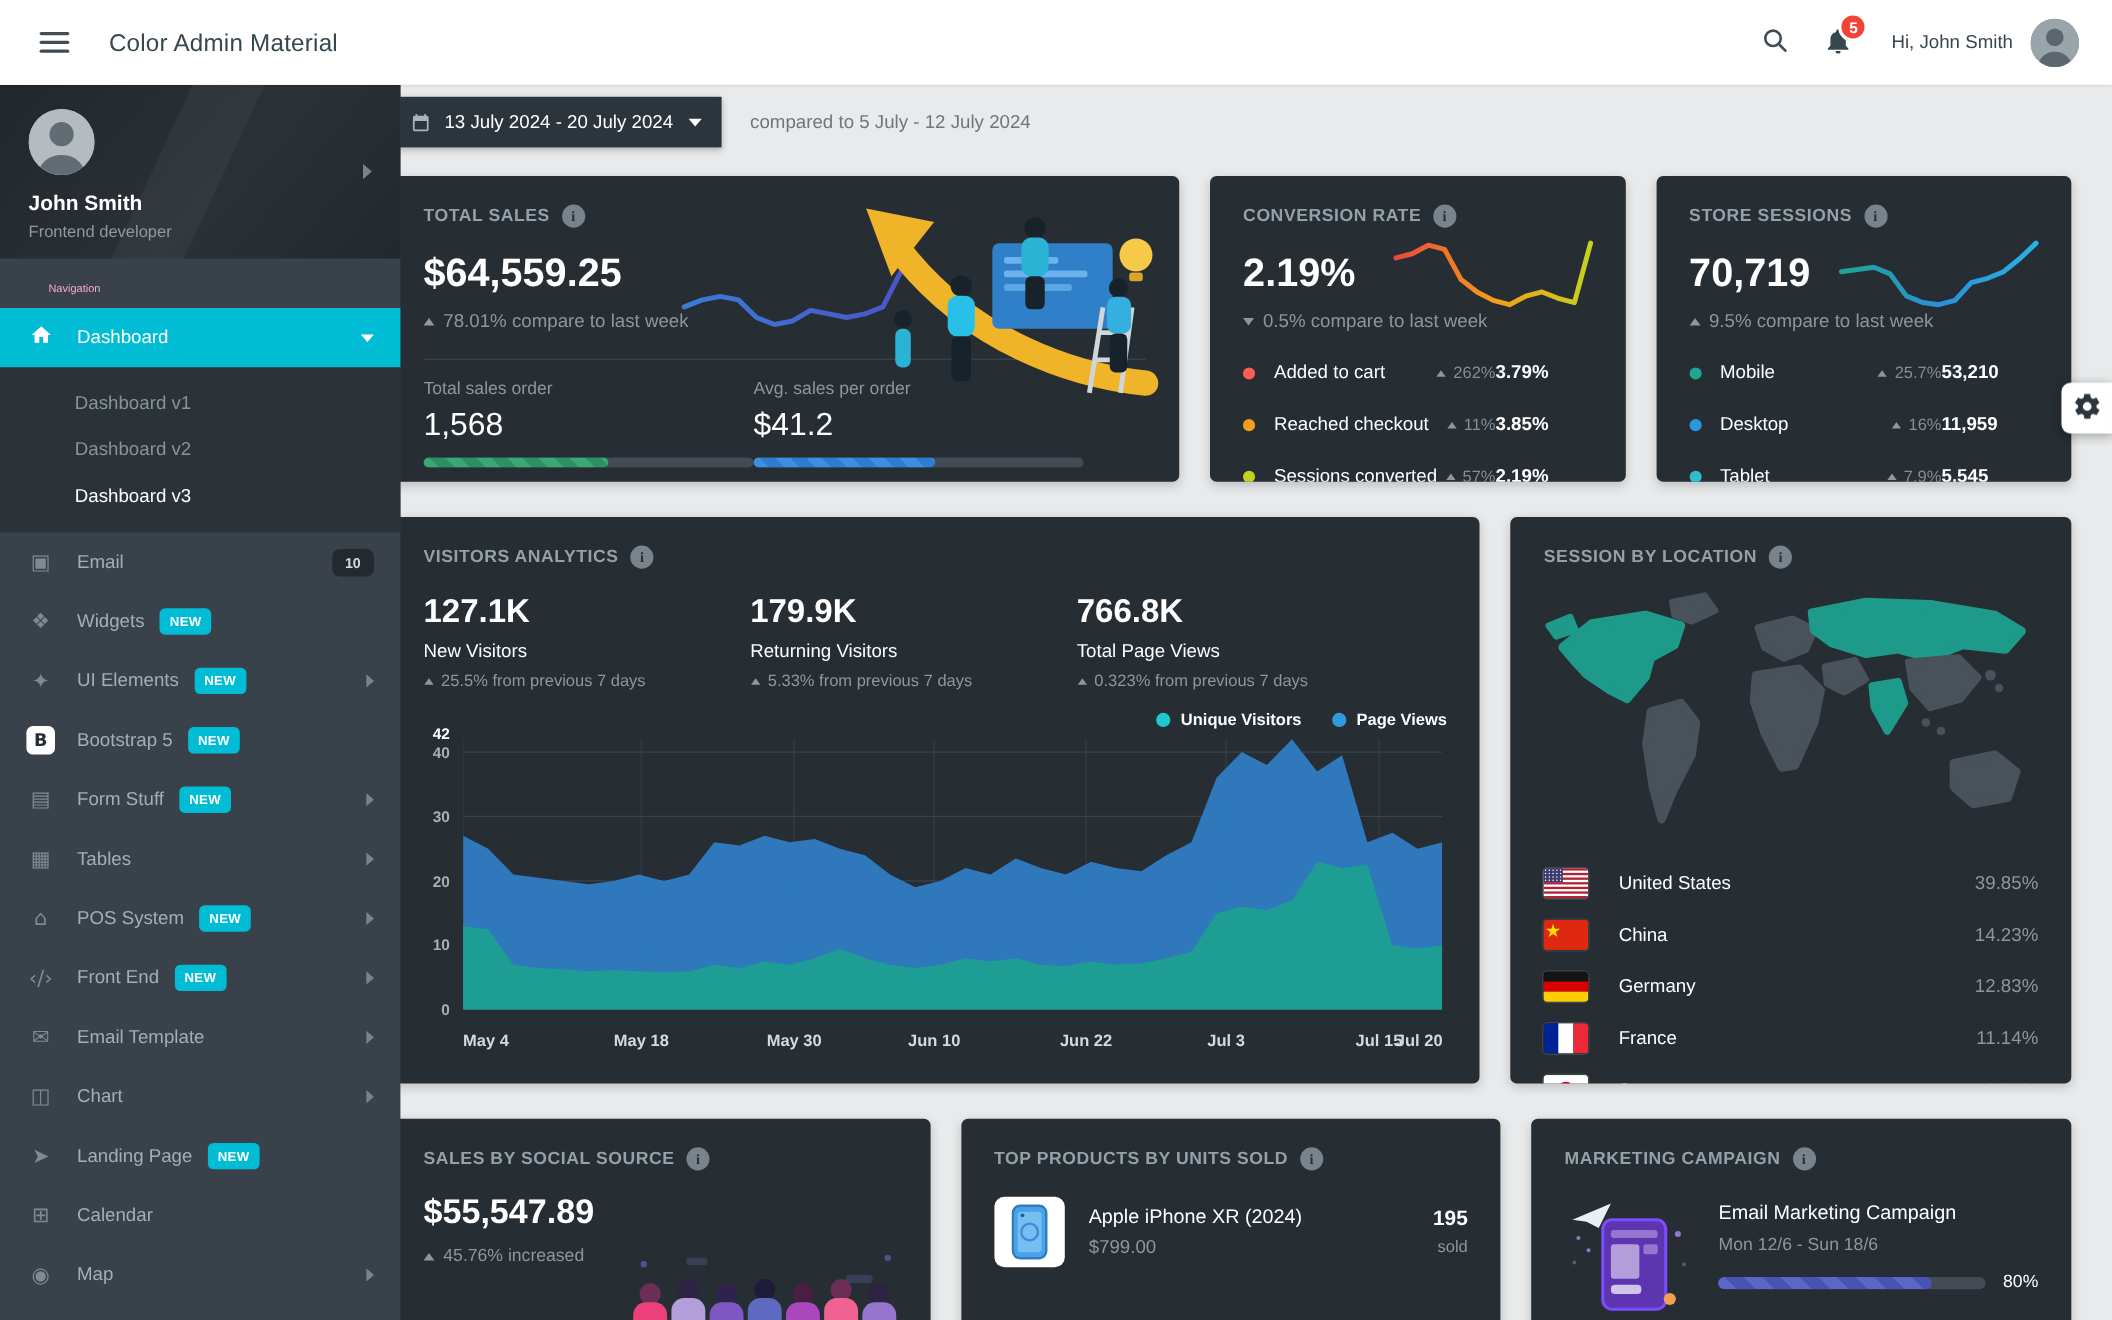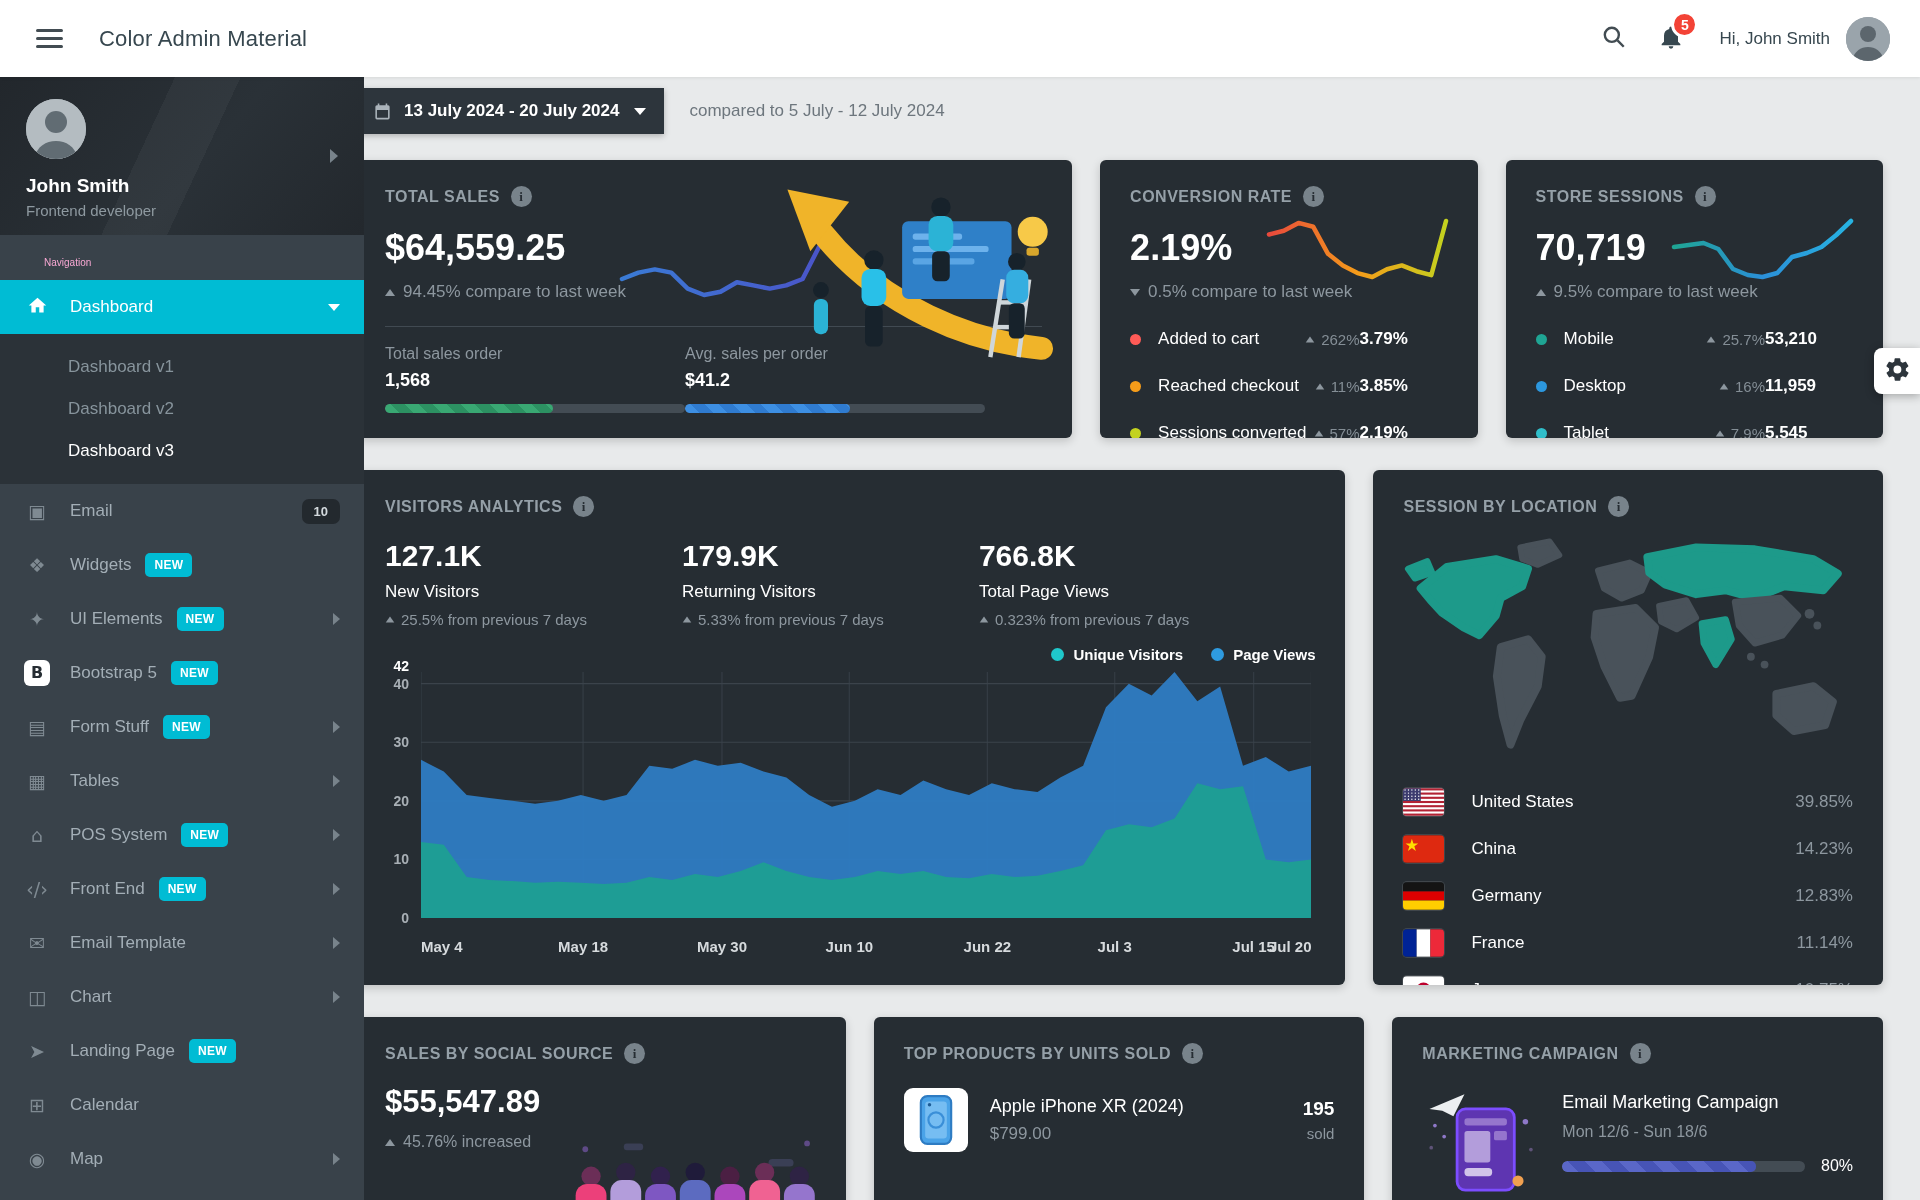--- a/index.html
+++ b/index.html
@@ -38,21 +38,21 @@
   .sub.active{color:#fff}
   
   main{margin-left:318px;padding:28px 37px 0}
   .page-head{display:flex;justify-content:space-between;align-items:center}
   h1{font-size:33px;font-weight:400;color:#414b52}
   .crumbs{font-size:17px;color:#4d565d;display:flex}
   .crumb{cursor:pointer}
   .crumb+.crumb::before{content:"/";margin:0 13px;color:#9aa2a8}
   .crumb.active{color:#98a1a7;cursor:default}
   .date-row{margin-top:22px;display:flex;align-items:center}
-  .date-btn{background:#2d353c;color:#fff;border:none;border-radius:0;padding:13px 18px;font-size:17px;font-weight:700;display:flex;align-items:center;cursor:pointer;box-shadow:0 2px 6px rgba(0,0,0,.25)}
+  .date-btn{background:#2d353c;color:#fff;border:none;border-radius:0;padding:13px 18px;font-size:17px;font-weight:400;display:flex;align-items:center;cursor:pointer;box-shadow:0 2px 6px rgba(0,0,0,.25)}
   .date-btn .caret-down{margin-left:14px}
   .compare{margin-left:26px;color:#6d767d;font-size:17px}
   .cards-row{display:flex;gap:28px;margin-top:26px}
   .card{background:#262d33;border-radius:6px;color:#fff;position:relative;box-shadow:0 3px 10px rgba(0,0,0,.18);padding:26px 30px;overflow:hidden}
   .row1 .card{height:278px}
   .row2{margin-top:32px}
   .row2 .card{height:515px}
   .row3{margin-top:32px}
   .row3 .card{height:215px}
   .flex2{flex:2.07}
@@ -64,21 +64,21 @@
   .tri{width:0;height:0;border-left:5px solid transparent;border-right:5px solid transparent;border-bottom:7px solid #8d979f;margin-right:8px;flex:none}
   .tri.down{border-bottom:none;border-top:7px solid #8d979f}
   .tri.sm{transform:scale(.85);margin-right:6px}
   
   .ts-spark{position:absolute;left:263px;top:82px}
   .ts-illu{position:absolute;right:4px;top:8px}
   .split{border:none;border-top:1px solid #414a52;margin:24px 0 18px;max-width:760px}
   .ts-stats{display:flex;}
   .ts-stat{width:300px}
   .stat-label{color:#8d979f;font-size:16px}
-  .stat-val{font-size:18px;font-weight:700;margin:7px 0 13px}
+  .stat-val{font-size:29px;font-weight:400;margin:7px 0 13px}
   .bar{height:9px;border-radius:5px;background:#434c54;overflow:hidden}
   .bar i{display:block;height:100%;border-radius:5px}
   .tone-green{background:repeating-linear-gradient(45deg,#39a873 0 10px,#2c9162 10px 20px)}
   .tone-blue{background:repeating-linear-gradient(45deg,#3d8fe3 0 10px,#2f7bd0 10px 20px)}
   
   .m-spark{position:absolute;right:28px;top:56px}
   .mrow{display:flex;align-items:center;margin-top:27px;font-size:17px}
   .dot{width:11px;height:11px;border-radius:50%;margin-right:17px;flex:none}
   .mdelta{margin-left:auto;color:#848e96;font-size:15px;display:flex;align-items:center}
   .mval{width:88px;text-align:left;font-weight:700;font-size:17px}
@@ -304,21 +304,21 @@
 
   <section class="cards-row row1">
     <div class="card flex2">
       <div class="card-title">
           <span>TOTAL SALES</span>
           <span class="info">i</span>
         </div>
       <div class="big-val">$64,559.25</div>
       <div class="delta">
           <span class="tri"></span>
-          <span>94.45% compare to last week</span>
+          <span>78.01% compare to last week</span>
         </div>
       <svg class="ts-spark" width="205" height="58" viewBox="0 0 205 58">
           <defs>
             <linearGradient id="sg0" x1="0" y1="0" x2="1" y2="0">
               <stop offset="0" stop-color="#3a7bd5"></stop>
               <stop offset="1" stop-color="#4a55c9"></stop>
             </linearGradient>
           </defs>
           <polyline fill="none" stroke="url(#sg0)" stroke-width="4.5" stroke-linecap="round" stroke-linejoin="round" points="4.0,37.0 20.4,30.6 36.8,27.4 53.3,30.6 69.7,46.6 86.1,53.0 102.5,49.8 118.9,40.2 135.3,43.4 151.8,46.6 168.2,43.4 184.6,37.0 201.0,5.0"></polyline>
         </svg>

